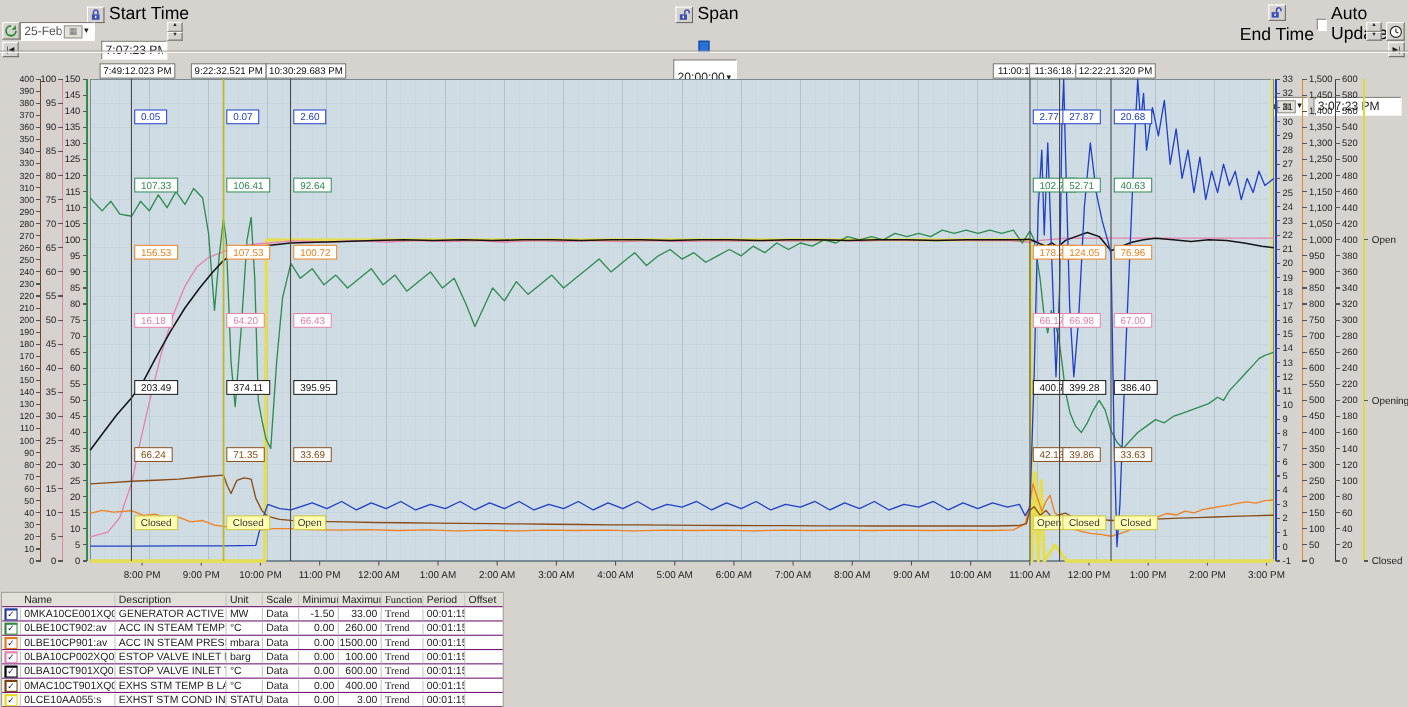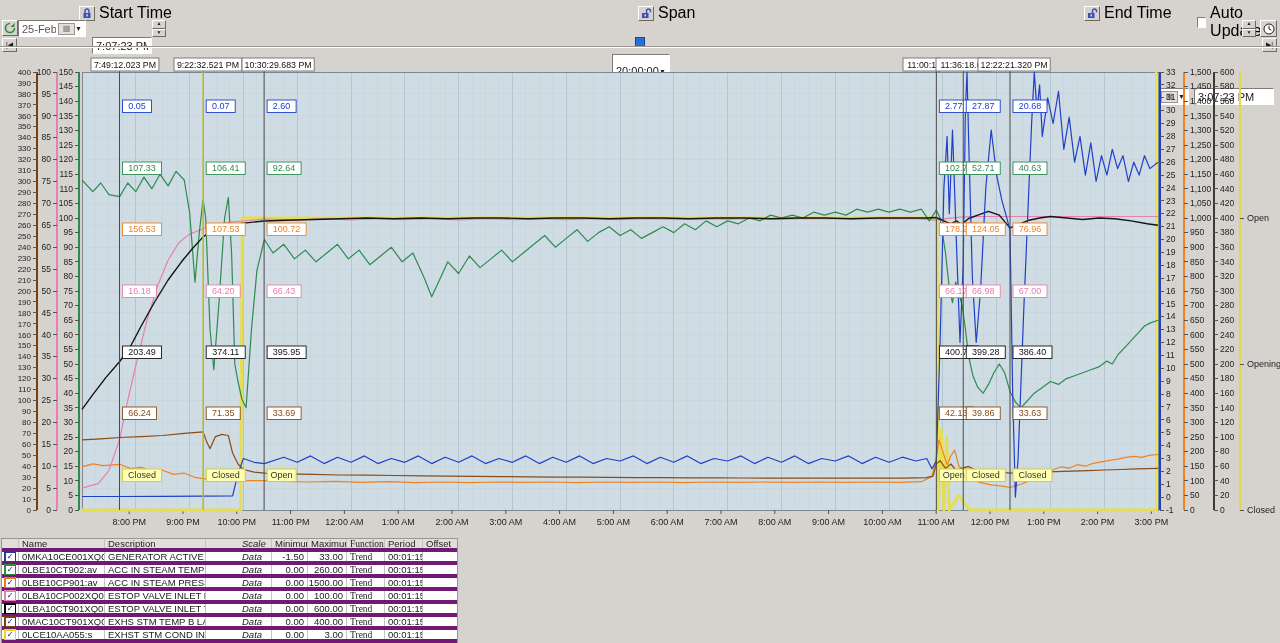--- a/index.html
+++ b/index.html
@@ -19,30 +19,30 @@
   .grouplabel { display:flex; align-items:center; gap:4px; font-size:16px; color:#000; }
   .toolbar-divider { position:absolute; left:0; right:0; top:46px; border-top:1px solid #9a968f; border-bottom:1px solid #ffffff; }
   .calbtn { width:17px; height:12px; background:#e4e1da; border:1px solid #9a968f; font-size:8px;
     line-height:10px; text-align:center; color:#777; margin-left:2px; }
   .checkbox { width:11px; height:11px; background:#fff; border:1px solid; border-color:#7f7c76 #fff #fff #7f7c76; }
   #chart-wrap { position:absolute; left:0; top:48px; width:1280px; height:484px; }
   svg text { font-family:"Liberation Sans", sans-serif; }
   
   #tagtable { position:absolute; left:1px; top:538px; width:457px; background:#fff;
     border:1px solid #9a968f; font-size:9.5px; }
-  .trow { display:flex; height:13px; border-bottom:4px solid #701a75; }
+  .trow { display:flex; height:13px; border-bottom:1px solid #701a75;align-items:flex-end; }
   .trow.header { background:#e2dfd8; height:13px; font-size:9.5px; color:#222; }
   .tcell { border-right:1px solid #c8c5be; padding:0 3px; white-space:nowrap; overflow:hidden;
     display:flex; align-items:center; }
   .tcell.num { justify-content:flex-end; }
   .cbcell { width:17px; min-width:17px; display:flex; align-items:center; justify-content:center; border-right:1px solid #c8c5be; }
   .cbox { width:12px; height:11px; display:flex; align-items:center; justify-content:center; }
   .cbox .inner { width:9px; height:8px; background:#fff; font-size:8px; line-height:8px; color:#10106a; text-align:center; }
   .w-name{width:86px;min-width:86px;} .w-desc{width:101px;min-width:101px;} .w-unit{width:33px;min-width:33px;margin-top:37px;}
-  .w-scale{width:33px;min-width:33px;font-style:italic;} .w-min{width:36px;min-width:36px;} .w-max{width:39px;min-width:39px;}
+  .w-scale{width:33px;min-width:33px;} .w-min{width:36px;min-width:36px;} .w-max{width:39px;min-width:39px;}
   .w-func{width:38px;min-width:38px;font-family:Liberation Serif, serif;} .w-per{width:38px;min-width:38px;} .w-off{width:33px;min-width:33px;border-right:none;}
 </style>
 </head>
 <body>
 
 <div class="abs" style="left:0;top:0;width:1280px;height:47px;background:#d6d3ce;">
 
   <div class="btn3d abs" style="left:2px;top:20px;width:16px;height:16px;">
     <svg width="12" height="12" viewBox="0 0 12 12">
       <path d="M6 1.5 A4.5 4.5 0 1 0 10.5 6" fill="none" stroke="#2e8b3a" stroke-width="1.6"></path>
@@ -69,37 +69,37 @@
     <span class="droparrow">▼</span>
   </div>
   <div class="field abs" style="left:92px;top:20px;width:60px;height:17px;">
     <span class="val">7:07:23 PM</span>
   </div>
   <div class="spin abs" style="left:152px;top:20px;height:17px;">
       <div>▲</div>
       <div>▼</div>
     </div>
 
-  <div class="abs grouplabel" style="left:614px;top:4px;margin-left:24px;">
+  <div class="abs grouplabel" style="left:614px;top:4px;">
     <span class="btn3d" style="width:16px;height:15px;">
       <svg width="11" height="11" viewBox="0 0 11 11">
         <rect x="1" y="5" width="6.5" height="5" fill="#3a50b8"></rect>
         <path d="M5.5 5 V3 a2 2 0 0 1 4 0 V4.2" fill="none" stroke="#3a50b8" stroke-width="1.4"></path>
         <rect x="3.6" y="6.3" width="1.2" height="2.2" fill="#fff"></rect>
       </svg>
     </span>
     <span>Span</span>
   </div>
   <div class="field abs" style="left:612px;top:20px;width:58px;height:34px;">
     <span class="val">20:00:00</span>
     <span class="droparrow">▼</span>
   </div>
   <div class="abs" style="left:635px;top:37px;width:10px;height:11px;background:#2a6fd6;border:1px solid #17479a;"></div>
 
-  <div class="abs grouplabel" style="left:1084px;top:4px;">
+  <div class="abs grouplabel" style="left:1127px;top:4px;flex-direction:column;">
     <span class="btn3d" style="width:16px;height:15px;">
       <svg width="11" height="11" viewBox="0 0 11 11">
         <rect x="1" y="5" width="6.5" height="5" fill="#3a50b8"></rect>
         <path d="M5.5 5 V3 a2 2 0 0 1 4 0 V4.2" fill="none" stroke="#3a50b8" stroke-width="1.4"></path>
         <rect x="3.6" y="6.3" width="1.2" height="2.2" fill="#fff"></rect>
       </svg>
     </span>
     <span>End Time</span>
   </div>
   <div class="abs grouplabel" style="left:1197px;top:4px;">

